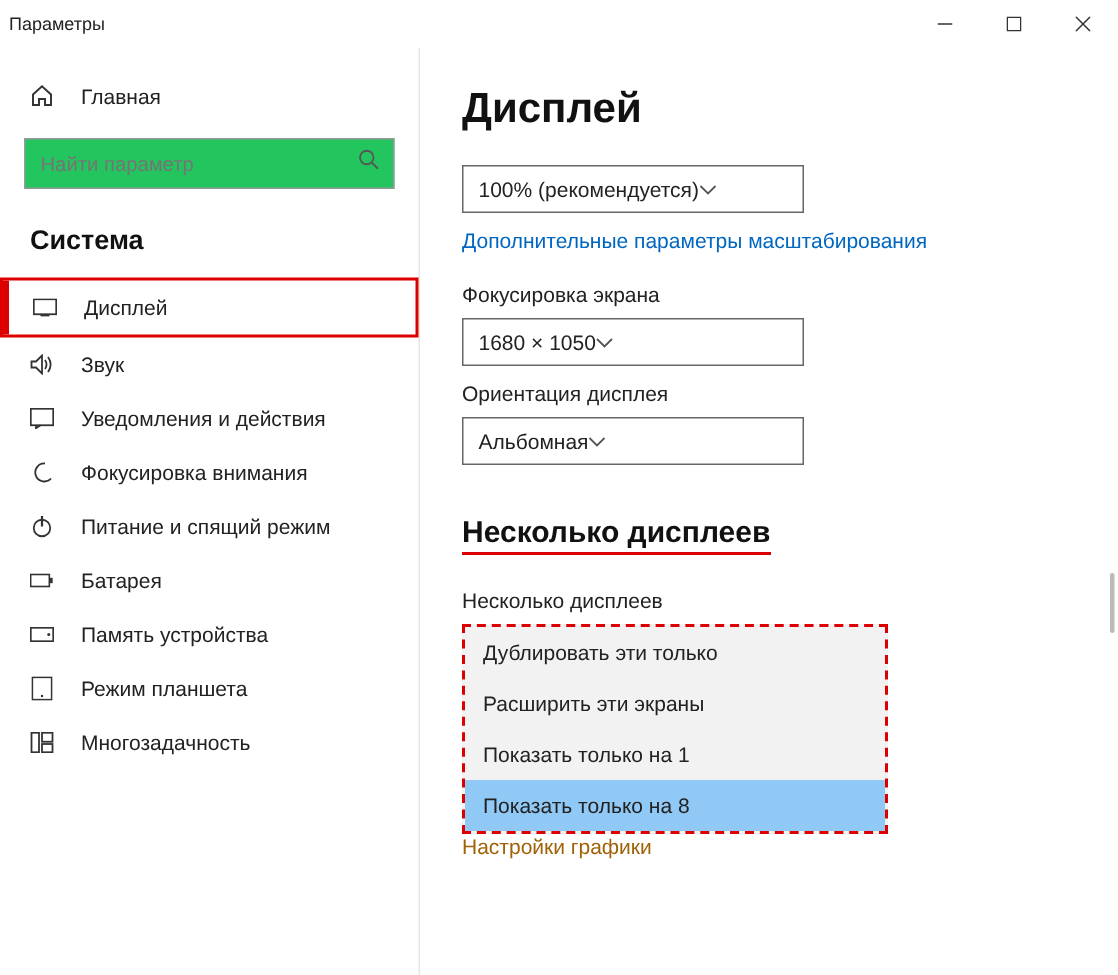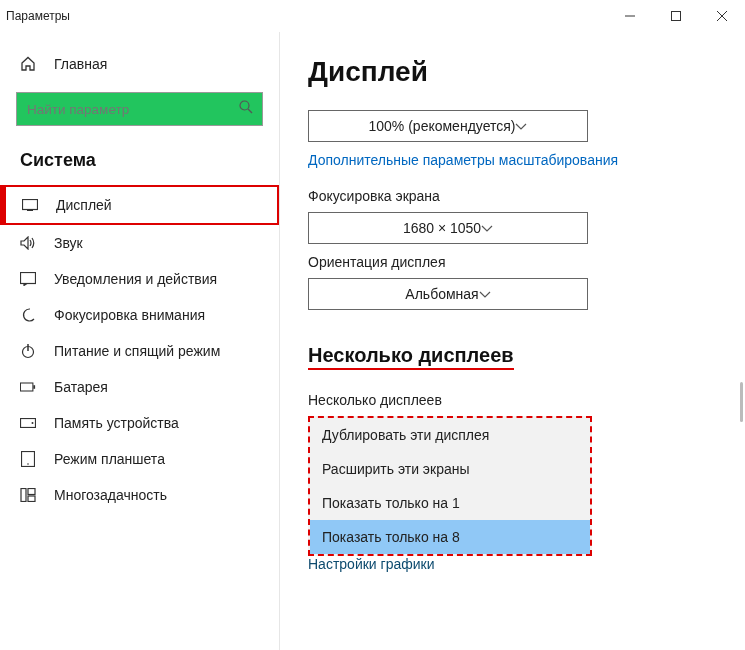--- a/index.html
+++ b/index.html
@@ -23,34 +23,34 @@
 
 .category { font-weight: 600; font-size: 18px; padding: 6px 20px 14px 20px; color: #111; }
 
 .nav-item { display: flex; align-items: center; padding: 10px 20px; font-size: 14px; color: #222; cursor: default; position: relative; }
 .nav-item .icon { width: 16px; margin-right: 18px; display: flex; align-items: center; justify-content: center; color: #333; }
 .nav-item.selected::before { content: ""; position: absolute; left: 0; top: 0; bottom: 0; width: 4px; background: #D00; }
 .red-box { border: 2px solid #D00; }
 
 .content { flex: 1; padding: 24px 28px 0 28px; position: relative; overflow: hidden; }
 .h1 { font-size: 28px; font-weight: 600; margin-bottom: 22px; color: #111; }
-.dropdown { width: 280px; height: 32px; border: 1px solid #666; display: flex; align-items: center; justify-content: center; padding: 0 10px; font-size: 14px; color: #222; margin-bottom: 10px; }
+.dropdown { width: 228px; height: 32px; border: 1px solid #666; display: flex; align-items: center; justify-content: flex-start; padding: 0 10px; font-size: 14px; color: #222; margin-bottom: 10px; }
 .dropdown .chev { color: #555; }
 .link { color: #0067C0; font-size: 14px; display: block; margin-bottom: 20px; }
 
 .field-label { font-size: 14px; color: #222; margin: 4px 0 8px 0; }
 
 .h2 { font-size: 20px; font-weight: 600; margin: 24px 0 18px 0; color: #111; border-bottom: 2px solid #D00; display: inline-block; padding-bottom: 1px; }
 
 .dash-box { border: 2px dashed #D00; width: 284px; position: relative; }
 .dd-open { background: #f2f2f2; }
 .dd-opt { padding: 9px 12px; font-size: 14px; color: #222; }
 .dd-opt.sel { background: #90C8F6; }
 
-.behind-link { position: absolute; left: 0; top: 140px; color: #0c4a6e; font-size: 14px; z-index: -1; }
+.behind-link { position: absolute; left: 0; top: 140px; color: #a16207; font-size: 14px; z-index: -1; }
 .ddwrap { position: relative; }
 
 .scrollbar { position: absolute; right: 2px; top: 350px; width: 3px; height: 40px; background: #bbb; border-radius: 2px; }
 </style>
 </head>
 <body>
 
 <div class="titlebar">
   <span>Параметры</span>
   <div class="controls">
@@ -205,21 +205,21 @@
             <path d="M1 1 L6 6 L11 1" fill="none" stroke="#555" stroke-width="1.2"></path>
           </svg></span>
     </div>
 
     <div class="h2">Несколько дисплеев</div>
 
     <div class="field-label">Несколько дисплеев</div>
 
     <div class="ddwrap">
       <div class="dash-box dd-open">
-        <div class="dd-opt">Дублировать эти дисплея</div>
+        <div class="dd-opt">Дублировать эти только</div>
         <div class="dd-opt">Расширить эти экраны</div>
         <div class="dd-opt">Показать только на 1</div>
         <div class="dd-opt sel">Показать только на 8</div>
       </div>
       <a class="behind-link">Настройки графики</a>
     </div>
 
     <div class="scrollbar"></div>
   </div>
 </div>

